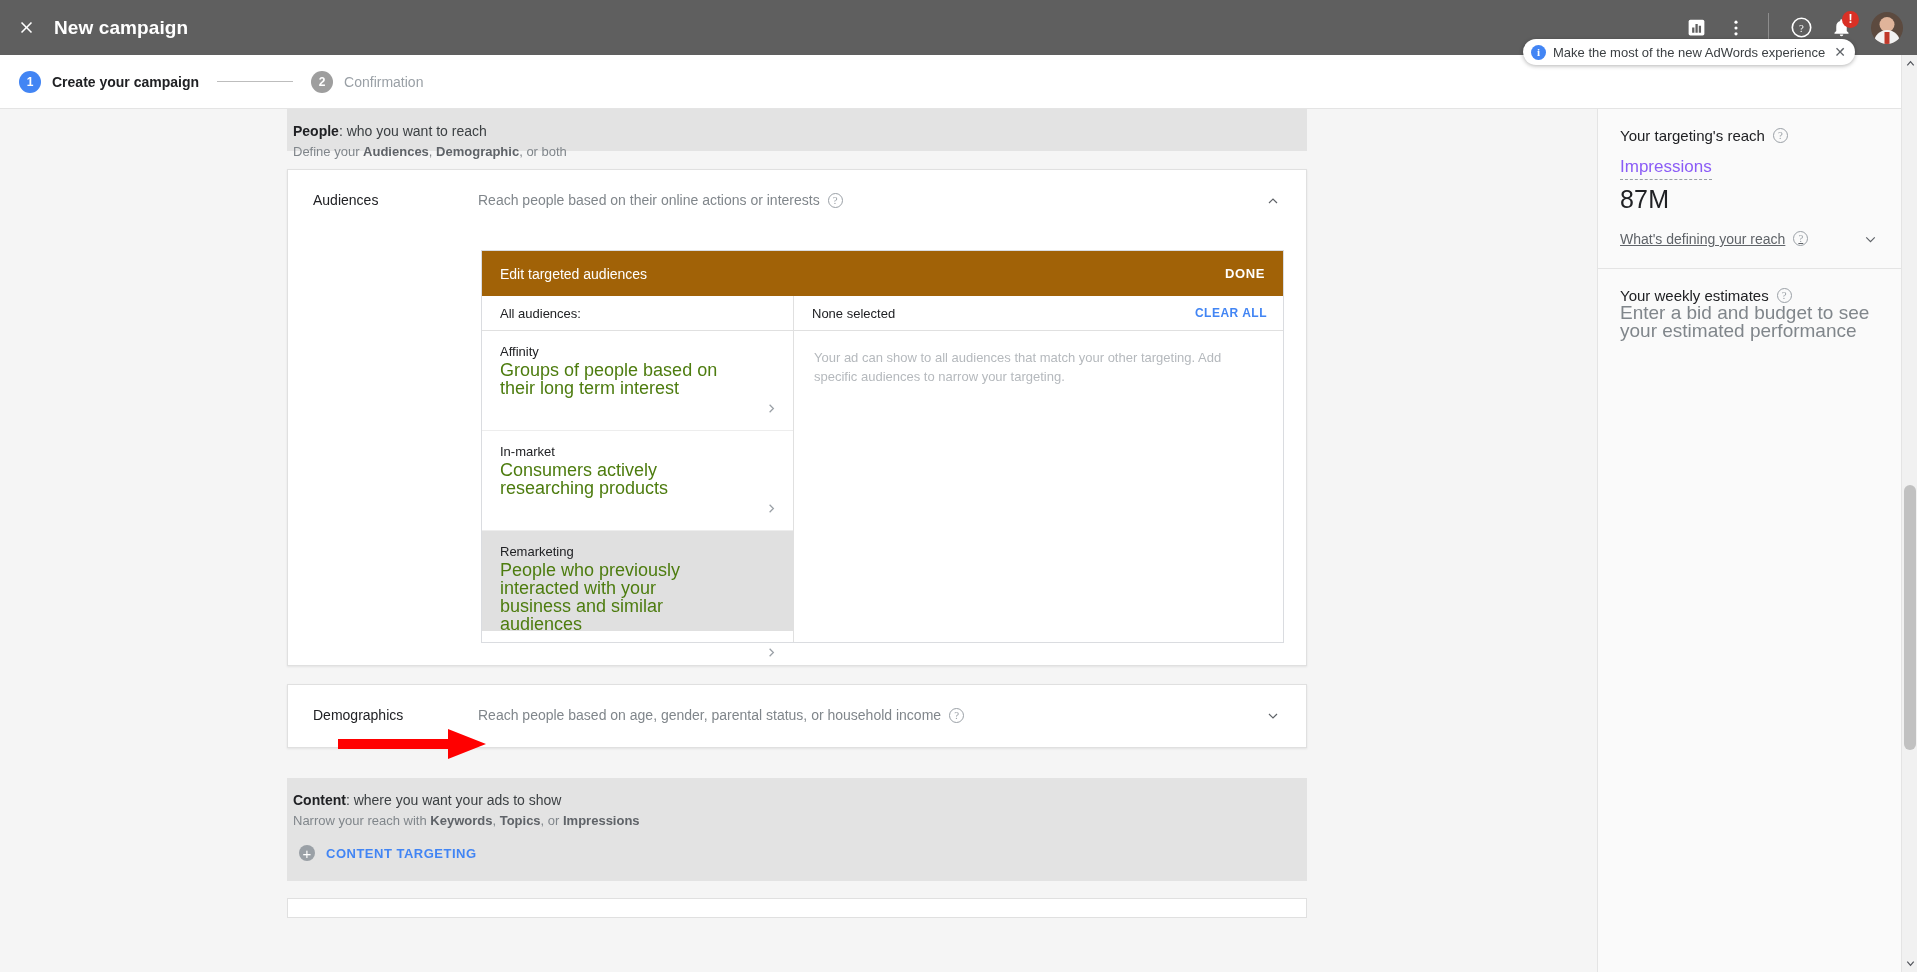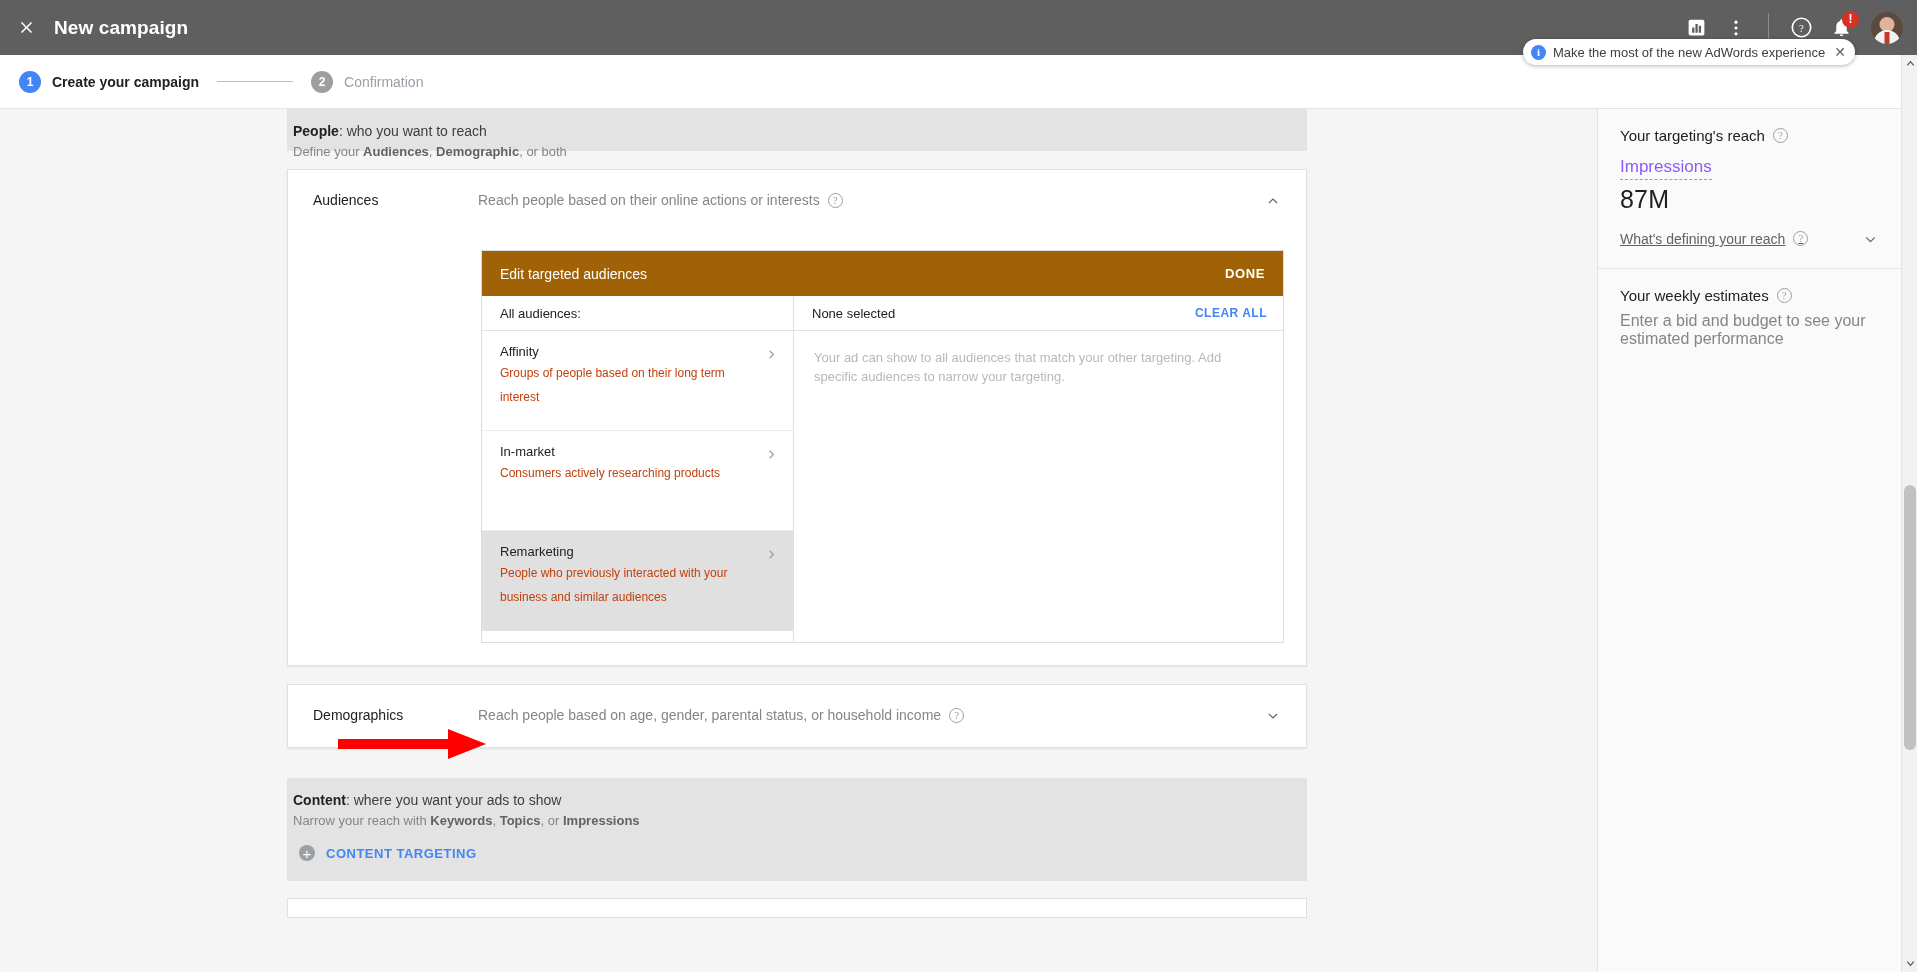--- a/index.html
+++ b/index.html
@@ -176,27 +176,27 @@
     height: 35px; display: flex; align-items: center;
     padding: 0 16px 0 18px; border-bottom: 1px solid #e0e0e0;
     font-size: 13px; color: #202124;
   }
   .clear-all {
     margin-left: auto; color: #4285f4; font-size: 12px; font-weight: bold;
     letter-spacing: .5px; cursor: pointer;
   }
   .aud-item {
     display: flex; align-items: flex-start; padding: 12px 14px 12px 18px;
-    height: 100px; cursor: pointer; border-bottom: 1px solid #ededed;
+    height: 100px; cursor: pointer; border-bottom: 1px solid #ededed; flex-direction: column;
   }
   .aud-item.hovered { background: #e0e0e0; }
   .aud-item:last-child { border-bottom: none; gap: 8px; }
   .aud-name { font-size: 13px; color: #202124; line-height: 18px; }
   .aud-desc {
-    font-size: 12px; color: #c2410c; line-height: 24px; max-width: 232px;
+    font-size: 18px; color: #4d7c0f; line-height: 18px; max-width: 232px;
   }
   .aud-arrow {
     margin-left: auto; color: #9aa0a6; padding-top: 4px; flex: 0 0 auto;
   }
   .picker-empty {
     padding: 17px 20px 0 20px; font-size: 13px; color: #b5b9bd;
     line-height: 19px;
   }
 
   
@@ -228,21 +228,21 @@
     font-size: 25px; color: #202124; margin-top: 5px; letter-spacing: .2px;
   }
   .side-expand {
     display: flex; margin-top: 17px;
     font-size: 14px; color: #5f6368; cursor: pointer; text-decoration: underline;
   }
   .side-expand .chev2 {
     margin-left: auto; color: #5f6368; display: flex; align-items: center;
   }
   .side-note {
-    margin-top: 8px; font-size: 16px; color: #80868b; line-height: 18px;
+    margin-top: 0; font-size: 19px; color: #80868b; line-height: 18px;
   }
 
   
   .red-arrow {
     position: absolute; left: 338px; top: 618px; width: 148px; height: 34px;
     z-index: 25; pointer-events: none;
   }
 
   
   .scrollbar {

